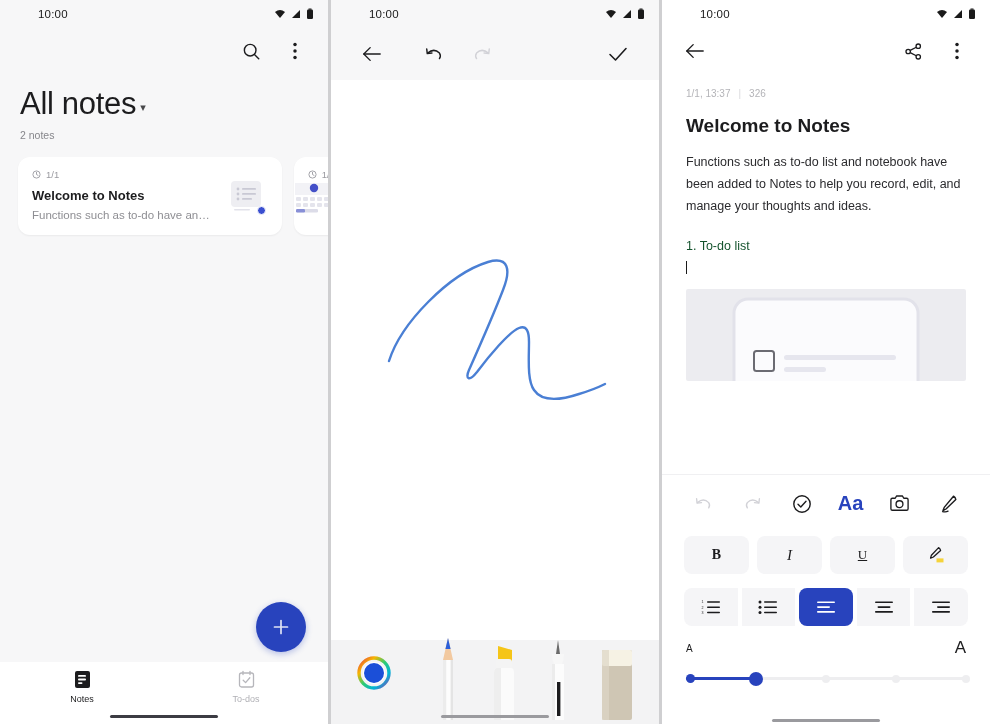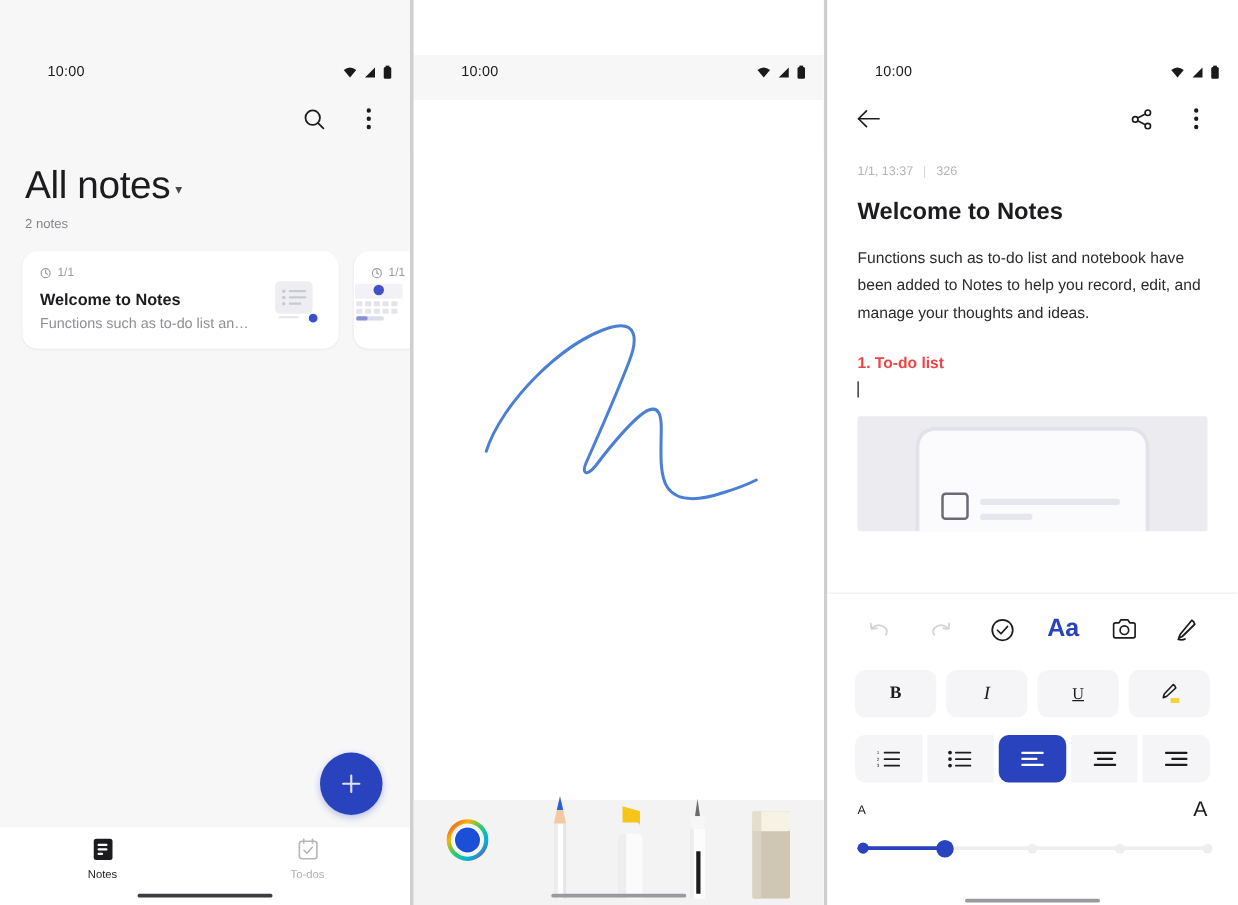--- a/index.html
+++ b/index.html
@@ -12,21 +12,21 @@
   }
   .panel { position:relative; height:724px; overflow:hidden; }
   .p1 { width:328px; background:#f7f7f8; }
   .divider { width:3px; height:724px; background:#cfcfd1; flex:0 0 3px; }
   .p2 { width:328px; background:#ffffff; }
   .p3 { width:328px; background:#ffffff; }
 
   
   .statusbar {
     height:28px; display:flex; align-items:center;
-    justify-content:space-between; padding:0 14px 0 38px;margin-top:44px;
+    justify-content:space-between; padding:0 14px 0 38px;
   }
   .clock { font-size:11.5px; color:#1a1a1a; letter-spacing:.2px; }
   .sysicons { display:flex; align-items:center; gap:4px; }
 
   
   .p1-top { height:46px; display:flex; align-items:center; justify-content:flex-end; gap:18px; padding-right:20px; }
   .icon-btn { width:26px;height:26px;display:flex;align-items:center;justify-content:center;cursor:pointer; }
   .title-wrap { padding:14px 20px 0 20px; display:flex; align-items:flex-end; gap:4px;}
   .big-title { font-size:31px; font-weight:400; color:#1c1c1e; letter-spacing:-.3px; line-height:1; }
   .caret { font-size:11px; color:#48484a; margin-bottom:5px;}
@@ -64,21 +64,21 @@
   .tooltray { position:absolute; bottom:0; left:0; width:328px; height:84px; background:#f3f3f4; }
   .tool { position:absolute; bottom:0; cursor:pointer; }
 
   
   .p3-toolbar { height:46px; display:flex; align-items:center; justify-content:space-between; padding:0 20px 0 20px; }
   .p3-right { display:flex; align-items:center; gap:18px; }
   .note-meta { padding:14px 24px 0 24px; font-size:10px; color:#b4b4b8; display:flex; align-items:center; gap:8px; }
   .meta-sep { color:#d8d8dc; }
   .note-title { padding:16px 24px 0 24px; font-size:19px; font-weight:700; color:#1c1c1e; }
   .note-body { padding:14px 24px 0 24px; font-size:12.5px; line-height:22px; color:#2b2b2e; }
-  .note-h { font-weight:700; color:#ef4444; }
+  .note-h { font-weight:400; color:#14532d; }
   .cursor-bar { display:inline-block; width:1.2px; height:13px; background:#1a1a1a; vertical-align:-2px; }
   .embed { margin:10px 24px 0 24px; height:92px; background:#ececf0; border-radius:2px; position:relative; overflow:hidden; }
 
   .fmtpanel { position:absolute; left:0; bottom:0; width:328px; background:#ffffff; }
   .fmtrow1 { height:58px; display:flex; align-items:center; justify-content:space-between; padding:0 28px; border-top:1px solid #f0f0f2;}
   .fmtrow2 { display:flex; gap:8px; padding:4px 22px 0 22px; }
   .fbtn { flex:1; height:38px; background:#f5f5f7; border-radius:8px; display:flex;align-items:center;justify-content:center; cursor:pointer; }
   .fmtrow3 { display:flex; gap:4px; padding:14px 22px 0 22px; }
   .abtn { flex:1; height:38px; background:#f5f5f7; display:flex;align-items:center;justify-content:center; cursor:pointer; }
   .abtn:first-child { border-radius:8px 0 0 8px; }
@@ -141,21 +141,21 @@
 
     <div class="card">
       <div class="card-meta">
         <svg width="9" height="9" viewBox="0 0 10 10">
             <circle cx="5" cy="5" r="4" fill="none" stroke="#9a9aa0" stroke-width="1"></circle>
             <path d="M5 2.6 L5 5 L6.7 6" fill="none" stroke="#9a9aa0" stroke-width="1" stroke-linecap="round"></path>
           </svg>
         <span>1/1</span>
       </div>
       <div class="card-title">Welcome to Notes</div>
-      <div class="card-snippet">Functions such as to-do list an…</div>
+      <div class="card-snippet">Functions such as to-do have an…</div>
       <div class="thumb">
         <svg width="42" height="38" viewBox="0 0 42 38">
           <rect x="5" y="2" width="30" height="26" rx="4" fill="#eeeef2"></rect>
           <circle cx="12" cy="10" r="1.4" fill="#c9c9d4"></circle>
             <rect x="16" y="9" width="14" height="1.8" rx=".9" fill="#c9c9d4"></rect>
           <circle cx="12" cy="15" r="1.4" fill="#c9c9d4"></circle>
             <rect x="16" y="14" width="14" height="1.8" rx=".9" fill="#c9c9d4"></rect>
           <circle cx="12" cy="20" r="1.4" fill="#c9c9d4"></circle>
             <rect x="16" y="19" width="10" height="1.8" rx=".9" fill="#c9c9d4"></rect>
           <rect x="8" y="30" width="16" height="1.6" rx=".8" fill="#e2e2ea"></rect>

